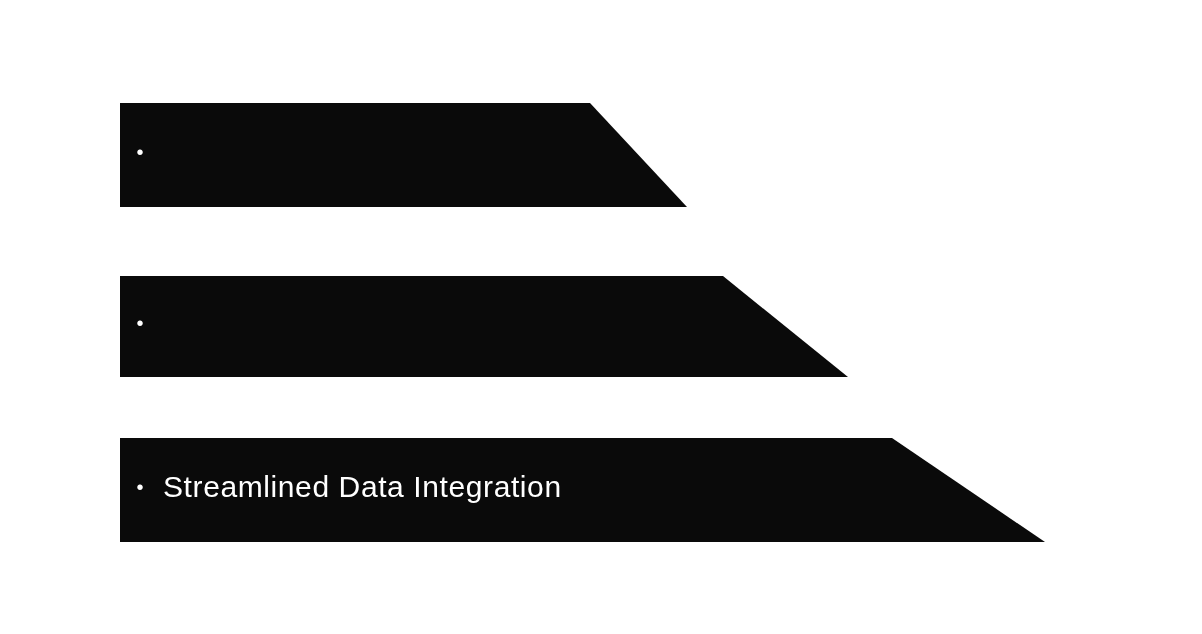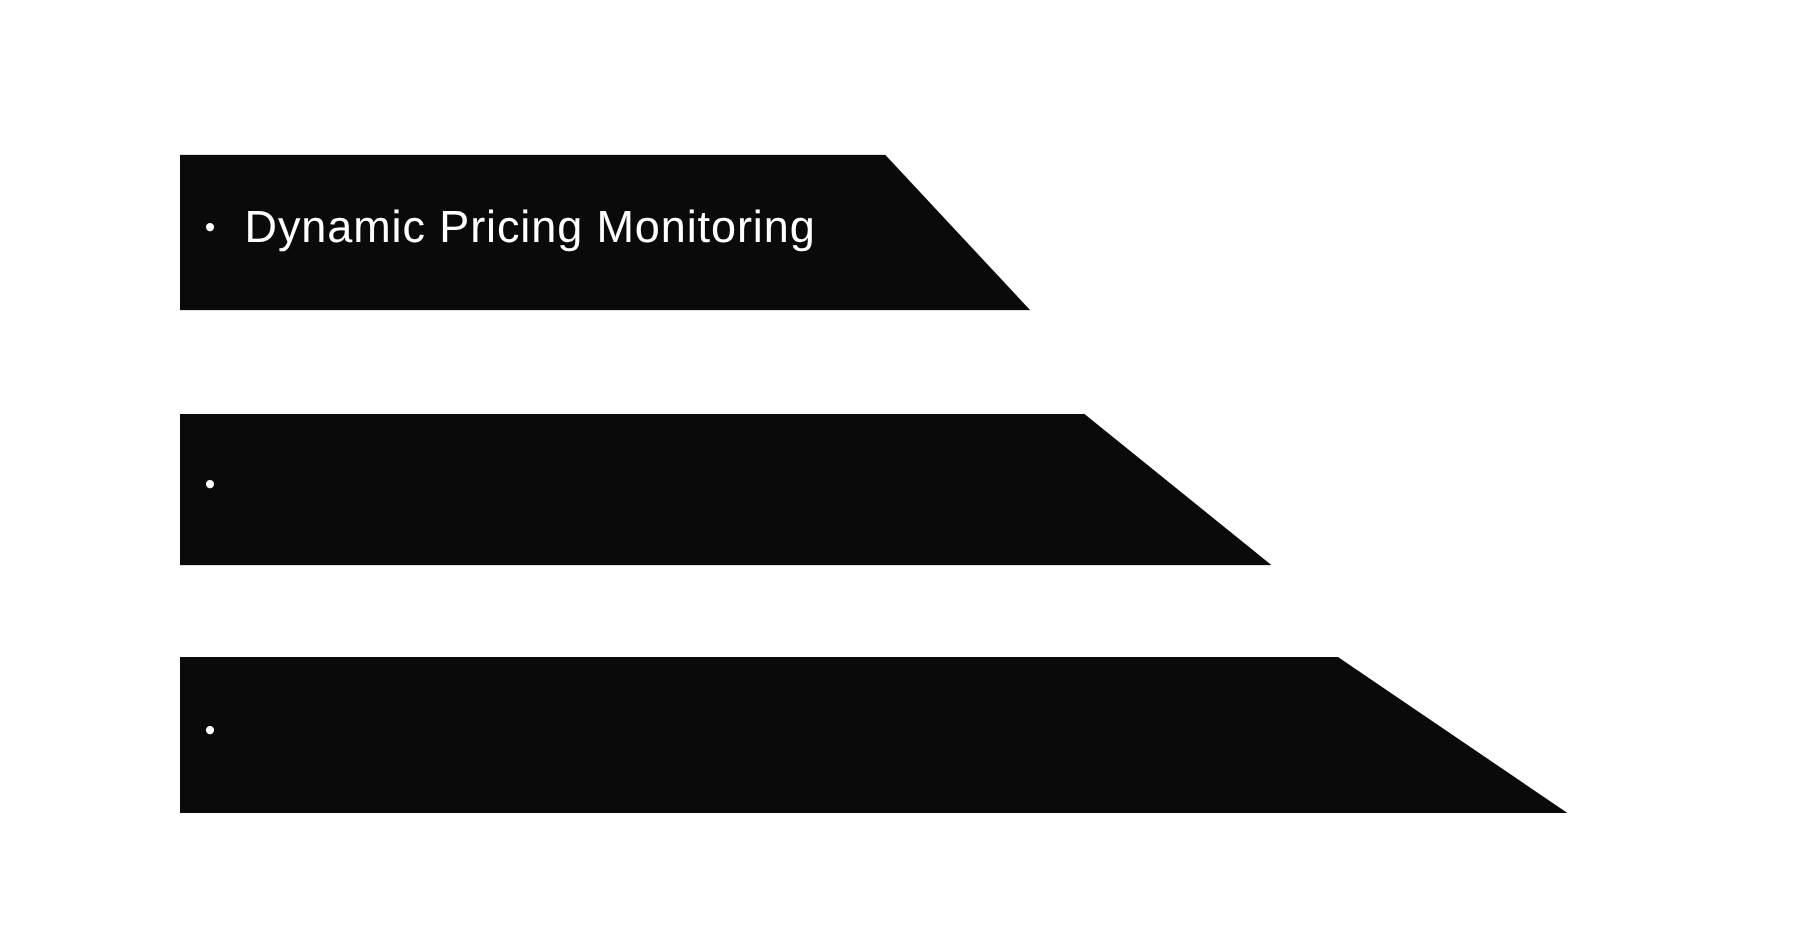--- a/index.html
+++ b/index.html
@@ -51,29 +51,29 @@
   }
 </style>
 </head>
 <body>
 
 <div class="slide">
 
   <div class="banner banner-1">
     <div class="banner-content">
       <span class="bullet">•</span>
-      <span class="banner-label">Dynamic Pricing Monitoring</span>
     </div>
   </div>
 
   <div class="banner banner-2">
     <div class="banner-content">
       <span class="bullet">•</span>
     </div>
   </div>
 
   <div class="banner banner-3">
     <div class="banner-content">
       <span class="bullet">•</span>
+      <span class="banner-label">Streamlined Data Integration</span>
     </div>
   </div>
 
 </div>
 
 </body></html>

